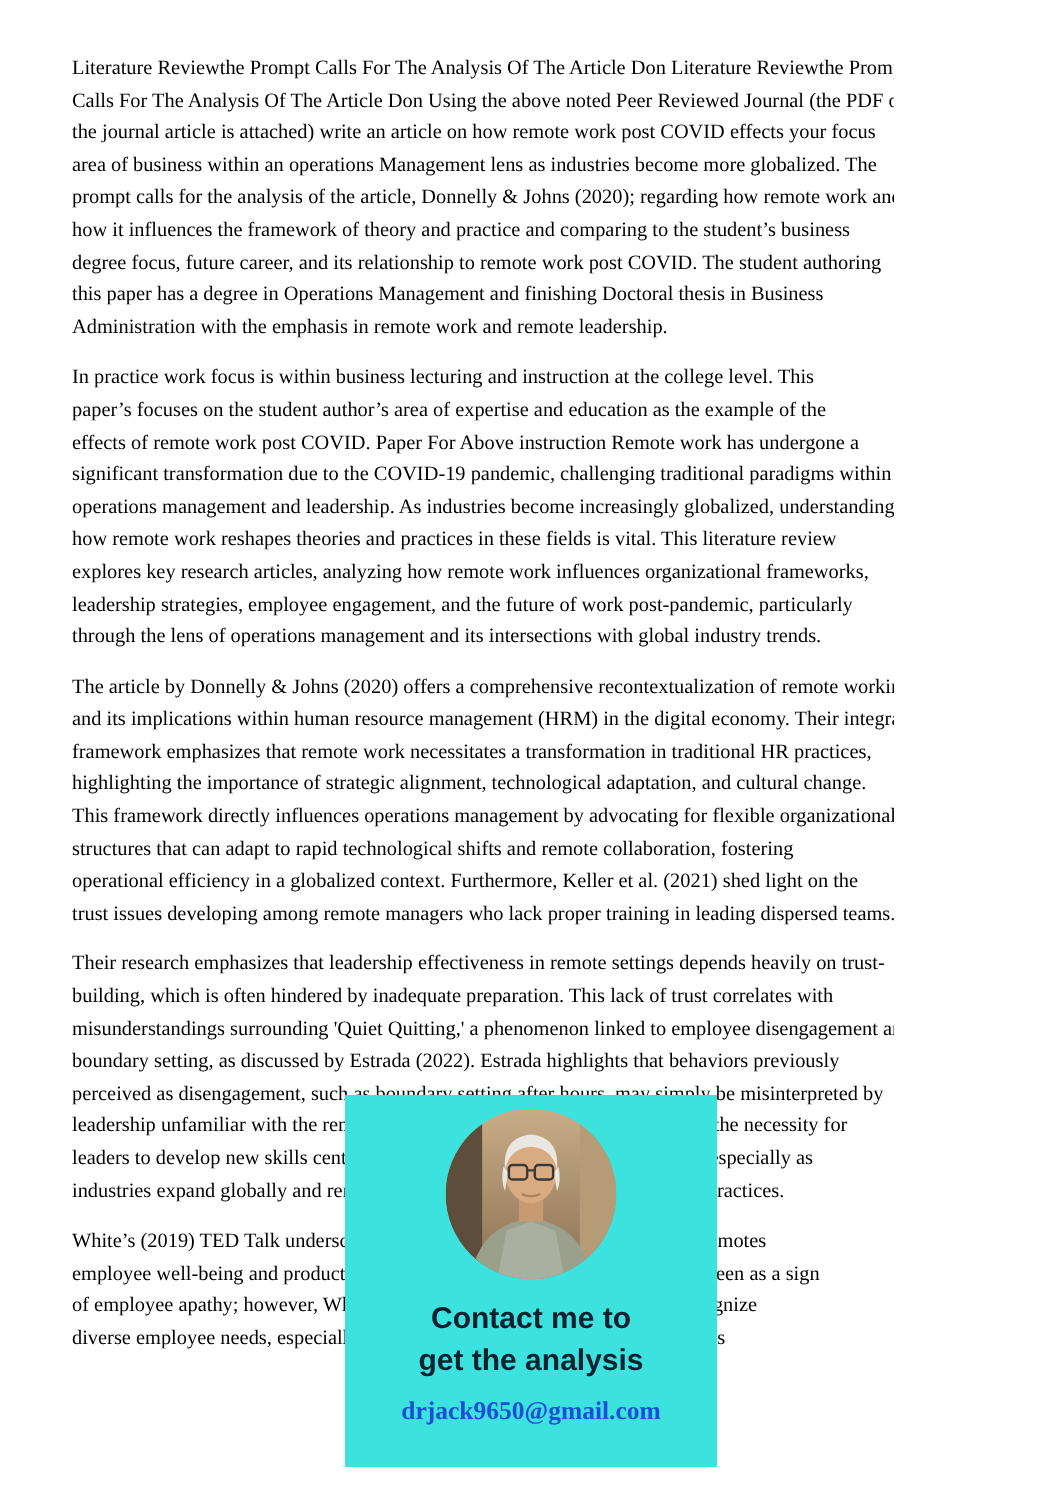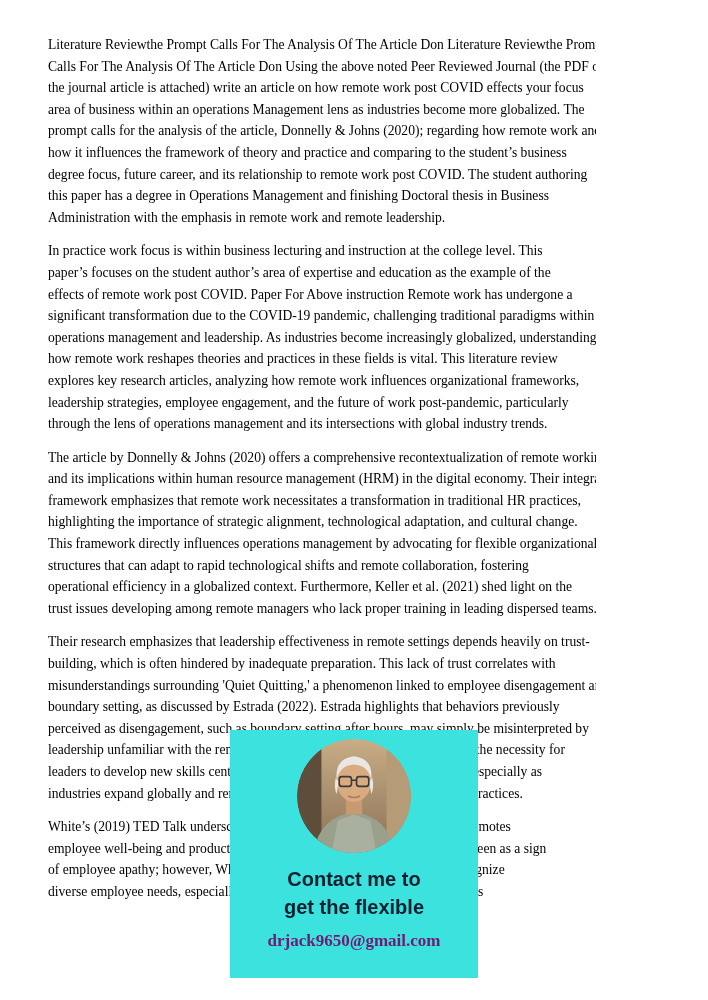--- a/index.html
+++ b/index.html
@@ -45,21 +45,21 @@
     font-weight: bold;
     font-size: 20px;
     line-height: 28px;
     color: #0d2030;
   }
   .contact-block { margin-top: 12px; }
   .email-line {
     font-family: "Liberation Serif", serif;
     font-weight: bold;
     font-size: 17px;
-    color: #701a75;
+    color: #1d4ed8;
     margin-top: 10px;
   }
 </style>
 </head>
 <body>
 
 <div class="page">
 
   <div class="doc">
     <p>Literature Reviewthe Prompt Calls For The Analysis Of The Article Don Literature Reviewthe Prompt
@@ -127,18 +127,18 @@
           <path d="M74 38 Q76 48 73 54 L71 42 Z" fill="#e9e7e1"></path>
           <rect x="41.5" y="37" width="12" height="9.5" rx="2.5" fill="none" stroke="#3a3a3a" stroke-width="1.6"></rect>
           <rect x="58.5" y="37" width="12" height="9.5" rx="2.5" fill="none" stroke="#3a3a3a" stroke-width="1.6"></rect>
           <line x1="53.5" y1="40.5" x2="58.5" y2="40.5" stroke="#3a3a3a" stroke-width="1.4"></line>
           <path d="M50 56 Q56 59 62 56" fill="none" stroke="#a97e58" stroke-width="1.4"></path>
         </g>
       </svg>
     </div>
     <div class="contact-block">
       <div class="contact-line">Contact me to</div>
-      <div class="contact-line">get the flexible</div>
+      <div class="contact-line">get the analysis</div>
     </div>
     <div class="email-line">drjack9650@gmail.com</div>
   </div>
 
 </div>
 
 </body></html>

